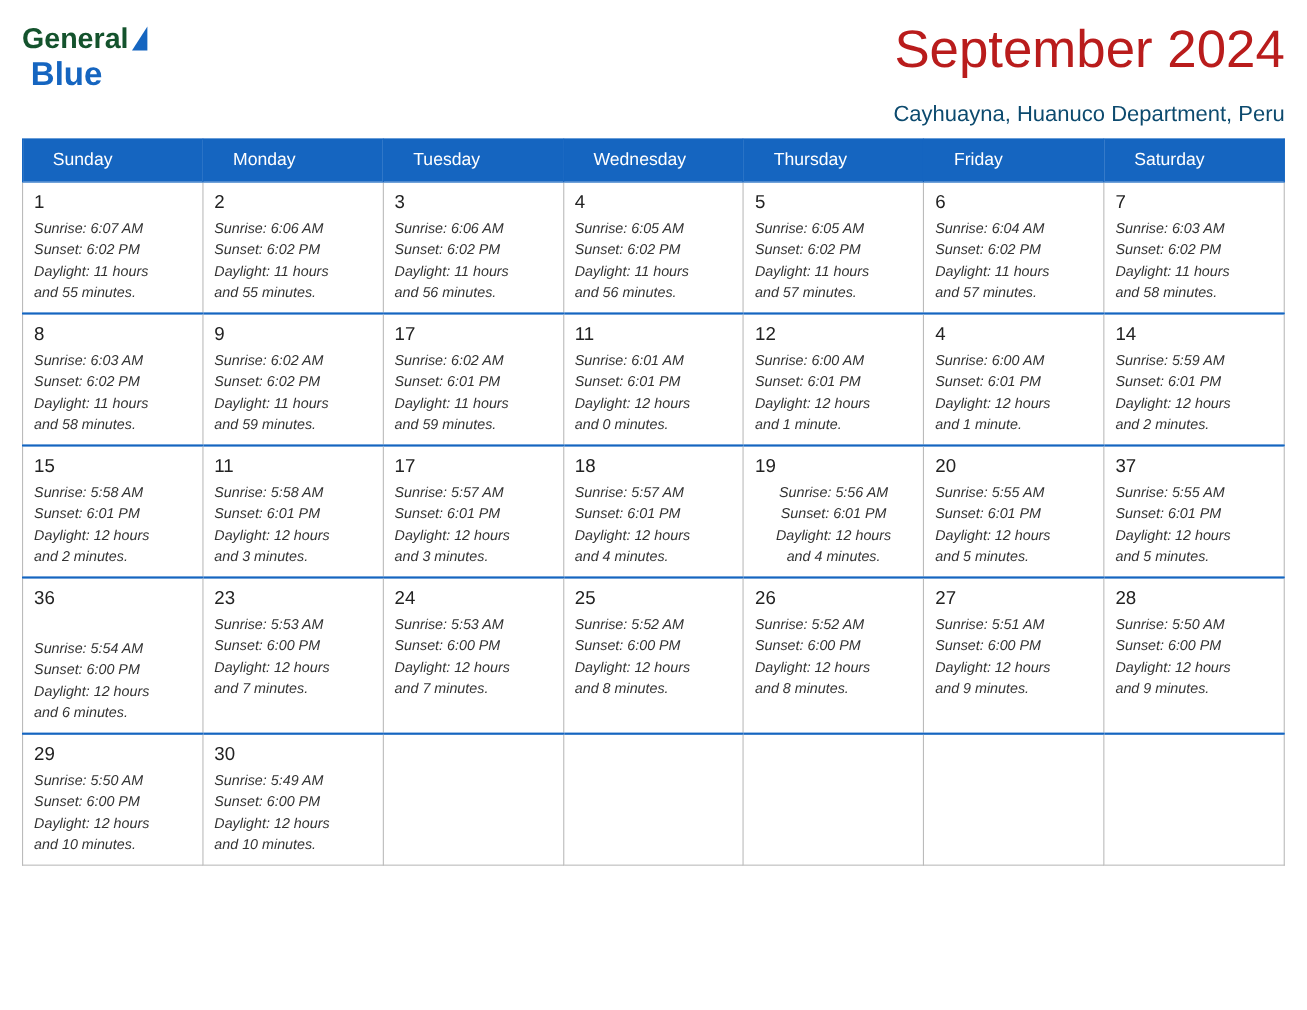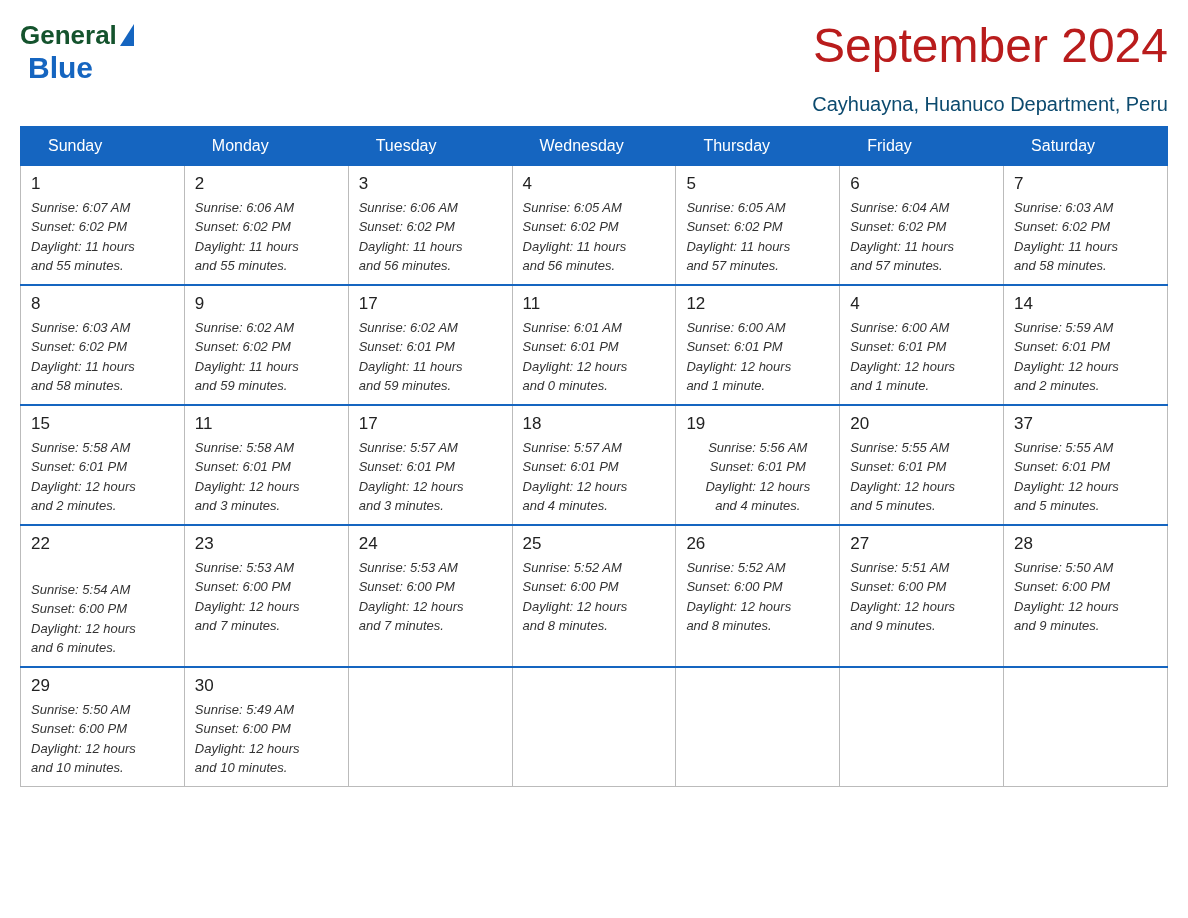--- a/index.html
+++ b/index.html
@@ -284,21 +284,21 @@
         <td>
           <span class="day-number">37</span>
           <div class="day-info" style="white-space: pre-line;">Sunrise: 5:55 AM
 Sunset: 6:01 PM
 Daylight: 12 hours
 and 5 minutes.</div>
         </td>
       </tr>
       <tr class="row-divider">
         <td>
-          <span class="day-number">22</span>
+          <span class="day-number">36</span>
           <div class="day-info" style="white-space: pre-line; margin-top: 26px;">Sunrise: 5:54 AM
 Sunset: 6:00 PM
 Daylight: 12 hours
 and 6 minutes.</div>
         </td>
         <td>
           <span class="day-number">23</span>
           <div class="day-info" style="white-space: pre-line;">Sunrise: 5:53 AM
 Sunset: 6:00 PM
 Daylight: 12 hours

